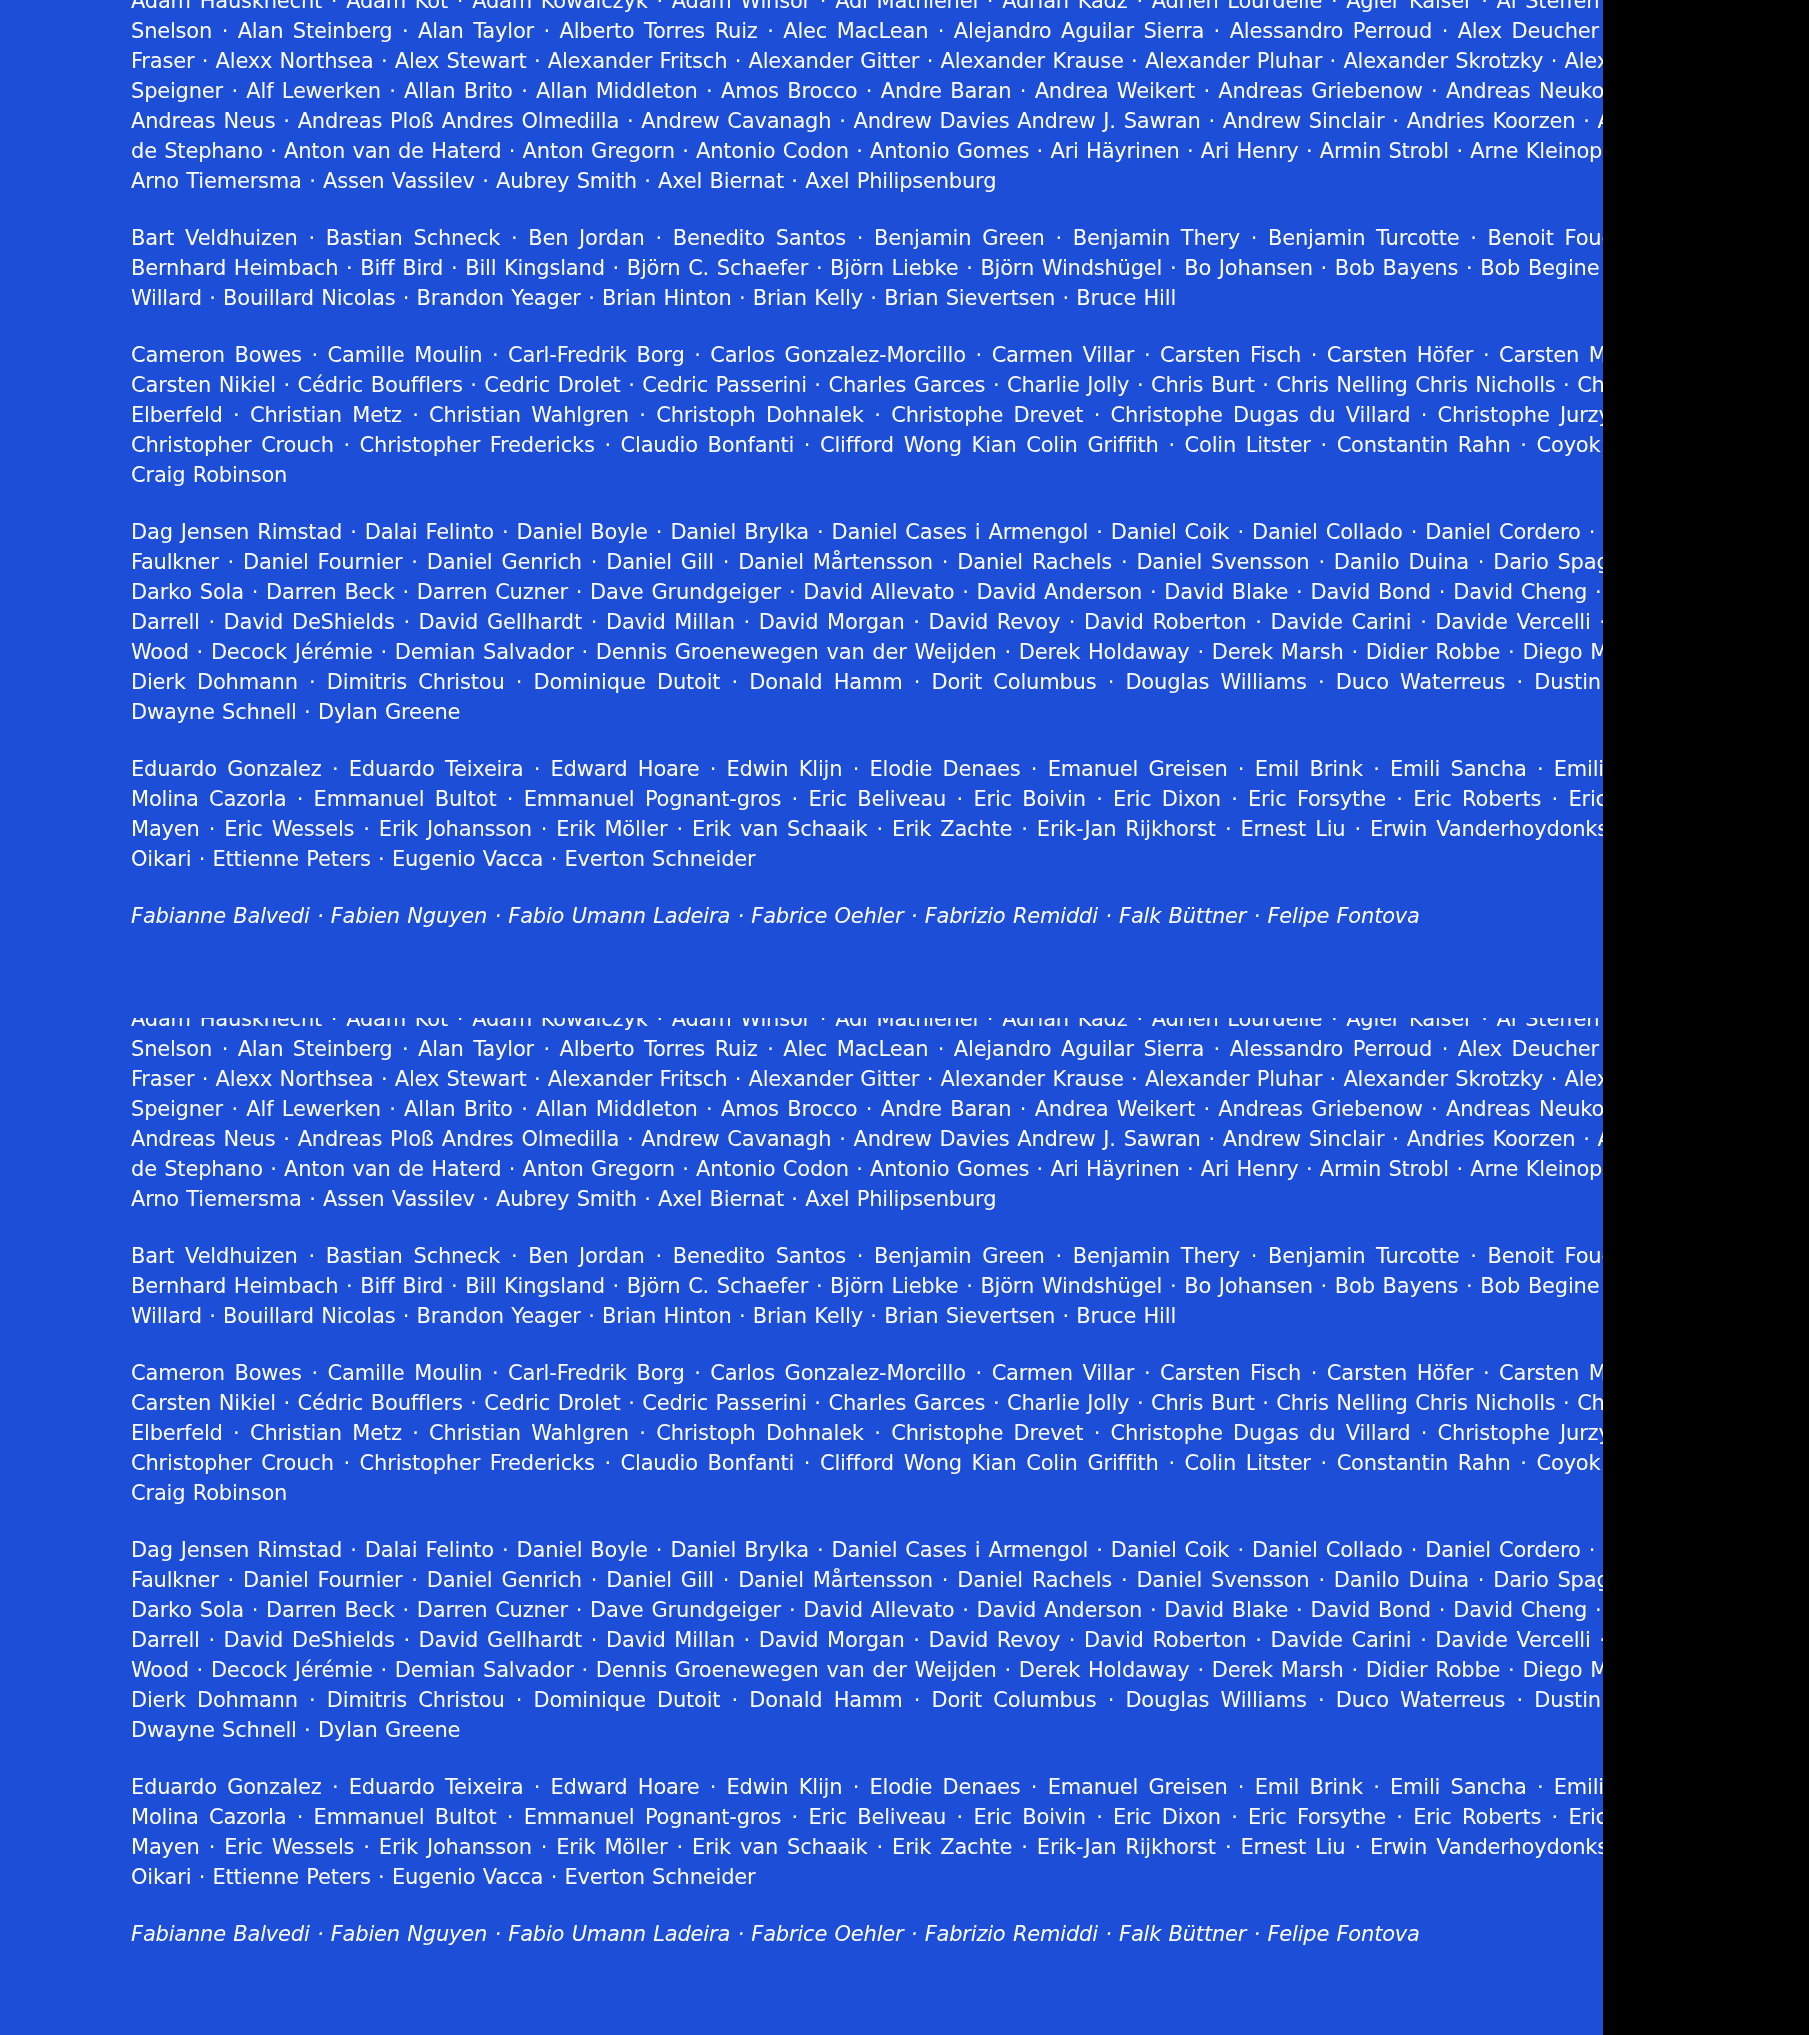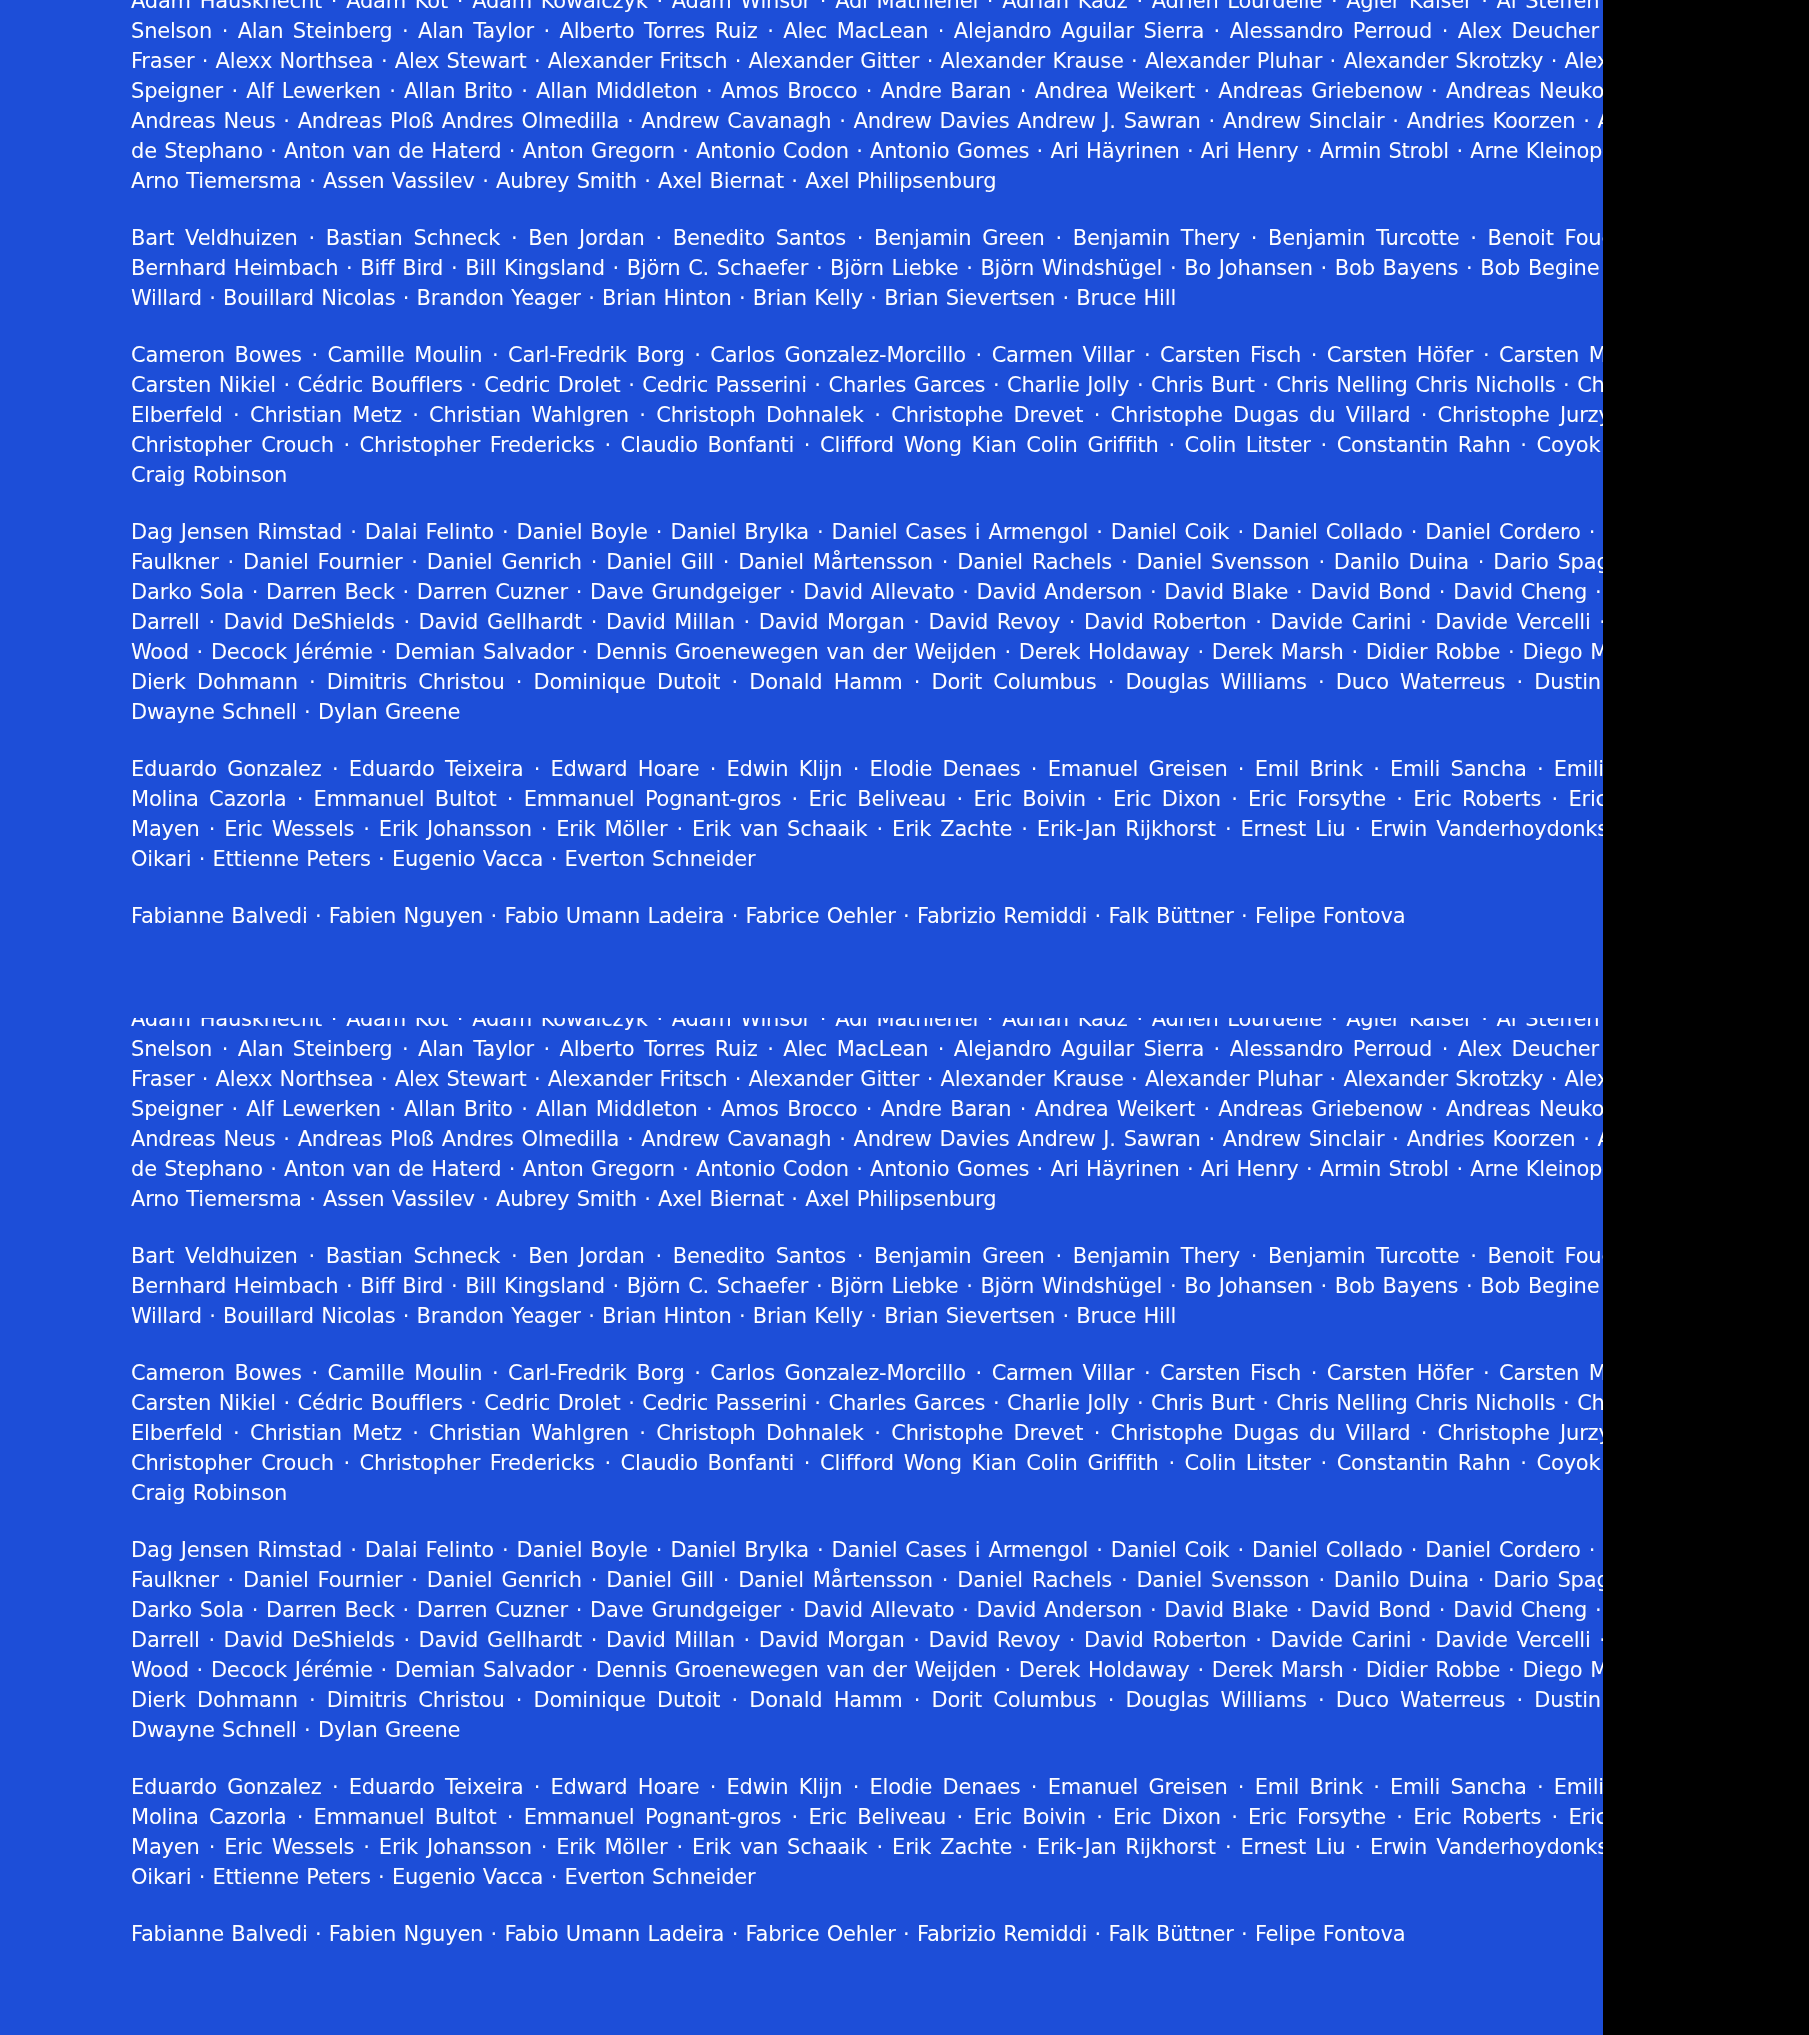--- a/index.html
+++ b/index.html
@@ -31,20 +31,21 @@
     margin: 0 0 27px 0;
     color: #ffffff;
     font-size: 21px;
     line-height: 30px;
     letter-spacing: -0.2px;
     text-align: justify;
     word-spacing: 0.9px;
   }
   .credits-para:last-child {
     margin-bottom: 0;
+    font-style: italic;
   }
 </style>
 </head>
 <body>
 
 <div class="credits-screen">
 
   <div class="credits-block">
     <div class="block-inner">
       <p class="credits-para">Adam Hausknecht · Adam Kot · Adam Kowalczyk · Adam Winsor · Adi Mathienel · Adrian Kadz · Adrien Lourdelle · Agier Kaiser · Al Steffen · Alan Snelson · Alan Steinberg · Alan Taylor · Alberto Torres Ruiz · Alec MacLean · Alejandro Aguilar Sierra · Alessandro Perroud · Alex Deucher · Alex Fraser · Alexx Northsea · Alex Stewart · Alexander Fritsch · Alexander Gitter · Alexander Krause · Alexander Pluhar · Alexander Skrotzky · Alexander Speigner · Alf Lewerken · Allan Brito · Allan Middleton · Amos Brocco · Andre Baran · Andrea Weikert · Andreas Griebenow · Andreas Neukoetter · Andreas Neus · Andreas Ploß Andres Olmedilla · Andrew Cavanagh · Andrew Davies Andrew J. Sawran · Andrew Sinclair · Andries Koorzen · Angelo de Stephano · Anton van de Haterd · Anton Gregorn · Antonio Codon · Antonio Gomes · Ari Häyrinen · Ari Henry · Armin Strobl · Arne Kleinophorst · Arno Tiemersma · Assen Vassilev · Aubrey Smith · Axel Biernat · Axel Philipsenburg</p>

